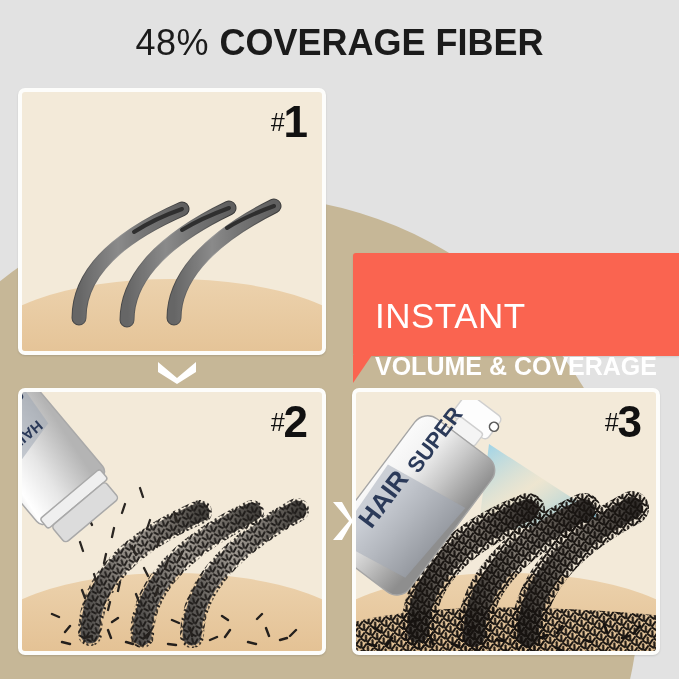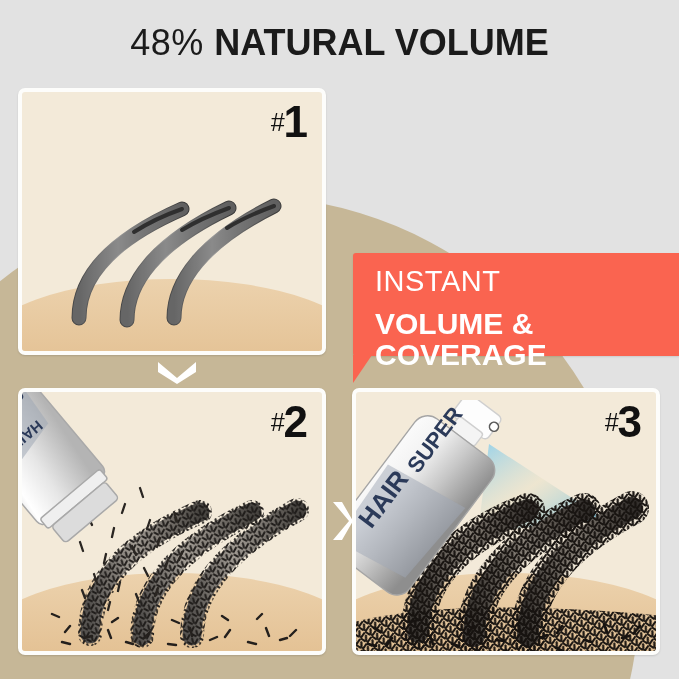--- a/index.html
+++ b/index.html
@@ -87,41 +87,41 @@
     position:absolute;left:353px;top:355px;
     width:0;height:0;
     border-left:19px solid #fa6450;
     border-bottom:28px solid transparent;
     z-index:8;
   }
   .banner-txt{
     position:absolute;left:22px;top:13px;
     color:#fff;line-height:1.04;
   }
-  .banner-txt .l1{display:block;font-size:29px;font-weight:300;letter-spacing:.5px;}
-  .banner-txt .l2{display:block;font-size:30px;font-weight:bold;letter-spacing:0px;margin-top:12px;}
+  .banner-txt .l1{display:block;font-size:35px;font-weight:300;letter-spacing:.5px;margin-top:32px;}
+  .banner-txt .l2{display:block;font-size:25px;font-weight:bold;letter-spacing:0px;margin-top:19px;}
 
   
   .hairwrap{position:absolute;inset:0;}
 
   
   
 
   .lbl{font-family:"Liberation Sans",sans-serif;font-weight:bold;fill:#2b3a59;}
 </style>
 </head>
 <body>
 
 <div class="stage">
 
   <div class="tan-circle"></div>
 
   <div class="title">
     <span class="light">48%</span>
-    <span class="bold">NATURAL VOLUME</span>
+    <span class="bold">COVERAGE FIBER</span>
   </div>
 
   <div class="panel" id="panel1">
     <div class="panel-inner">
       <div class="skin"></div>
 
       <svg class="hairwrap" viewBox="0 0 300 259" preserveAspectRatio="none">
         <defs>
           <linearGradient id="hg" x1="0" y1="0" x2="1" y2="0">
             <stop offset="0%" stop-color="#4a4a4a"></stop>

